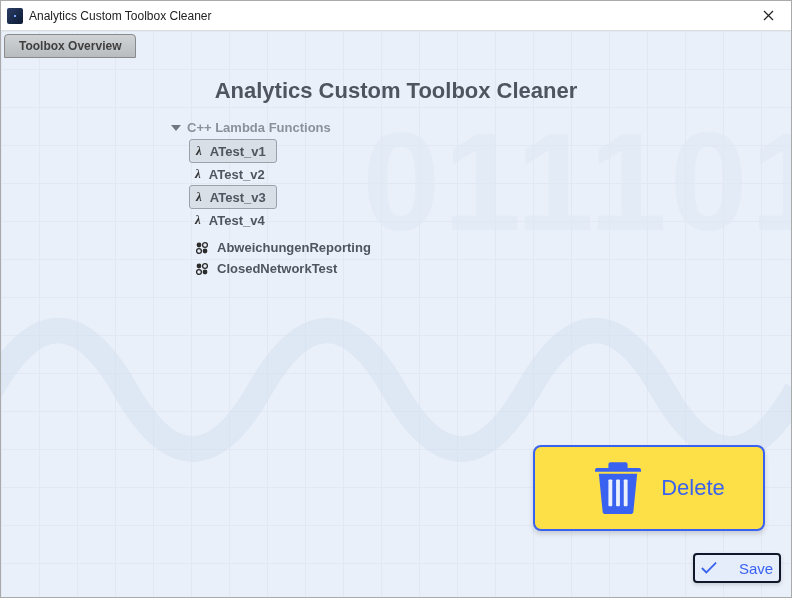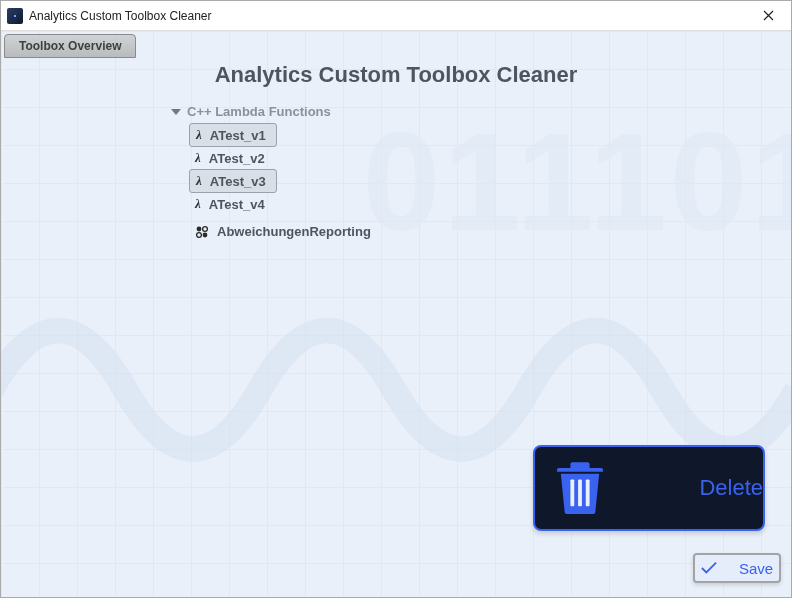--- a/index.html
+++ b/index.html
@@ -61,21 +61,21 @@
     position:absolute; top:70px; right:-40px;
     font-size:140px; font-weight:700; letter-spacing:.02em;
     color:#e0e8f5; opacity:.6; white-space:nowrap;
     pointer-events:none;
   }
 
   
   .tab {
     position: relative; z-index: 2;
     display:inline-block;
-    margin: 3px 0 0 3px;
+    margin: 3px 0 16px 3px;
     padding: 4px 14px;
     font-size: 12px; font-weight: 700;
     color: #3f3f3f;
     border: 1px solid #8a8a8a;
     background: linear-gradient(#cfd3d6,#b8bcbf);
     border-radius: 4px 4px 0 0;
   }
 
   
   .heading {
@@ -128,38 +128,38 @@
   }
   .icon-template{
     display:inline-flex; width:14px; height:14px; position:relative;
   }
   .icon-template svg{ width:14px; height:14px; }
 
   
   .delete-btn{
     position:absolute; right:26px; bottom:66px; z-index:2;
     width:232px; height:86px;
-    display:flex; align-items:center; justify-content:space-between; gap:20px;
+    display:flex; align-items:center; justify-content:center; gap:20px;
     border:2px solid #3a62f0;
     border-radius:8px;
     color:#3a62f0;
     font-size:22px;
-    background:#0f172a;
+    background:#fde047;
     box-shadow: 0 3px 5px rgba(0,0,0,.15);
     cursor:pointer;
     padding-left:22px;
   }
   .delete-btn svg{ width:46px; height:52px; }
 
   
   .save-btn{
     position:absolute; right:10px; bottom:14px; z-index:2;
     width:88px; height:30px;
     display:flex; align-items:center; justify-content:center; gap:22px;
-    border:2px solid #a3a3a3;
+    border:2px solid #0f172a;
     border-radius:4px;
     color:#3a62f0;
     font-size:15px;
     background:#e6edfa;
     box-shadow: 0 2px 4px rgba(0,0,0,.15);
     cursor:pointer;
   }
   .save-btn svg{ width:16px; height:14px; }
 </style>
 </head>
@@ -219,20 +219,31 @@
           <div class="item">
             <span class="icon-template">
               <svg viewBox="0 0 14 14">
                 <circle cx="4" cy="4" r="2.4" fill="#2b2b2b"></circle>
                 <circle cx="10" cy="4" r="2.4" fill="none" stroke="#2b2b2b" stroke-width="1.3"></circle>
                 <circle cx="4" cy="10" r="2.4" fill="none" stroke="#2b2b2b" stroke-width="1.3"></circle>
                 <circle cx="10" cy="10" r="2.4" fill="#2b2b2b"></circle>
               </svg>
             </span>
             <span>AbweichungenReporting</span>
+          </div>
+          <div class="item">
+            <span class="icon-template">
+              <svg viewBox="0 0 14 14">
+                <circle cx="4" cy="4" r="2.4" fill="#2b2b2b"></circle>
+                <circle cx="10" cy="4" r="2.4" fill="none" stroke="#2b2b2b" stroke-width="1.3"></circle>
+                <circle cx="4" cy="10" r="2.4" fill="none" stroke="#2b2b2b" stroke-width="1.3"></circle>
+                <circle cx="10" cy="10" r="2.4" fill="#2b2b2b"></circle>
+              </svg>
+            </span>
+            <span>ClosedNetworkTest</span>
           </div>
         </div>
       </div>
     </div>
 
   <div class="delete-btn">
     <svg viewBox="0 0 48 54">
       <path fill="#3a62f0" d="M4 12h40l-4 40c0 1-1 2-2 2H10c-1 0-2-1-2-2L4 12z"></path>
       <rect fill="#eaf0fc" x="14" y="18" width="4" height="28" rx="1"></rect>
       <rect fill="#eaf0fc" x="22" y="18" width="4" height="28" rx="1"></rect>

